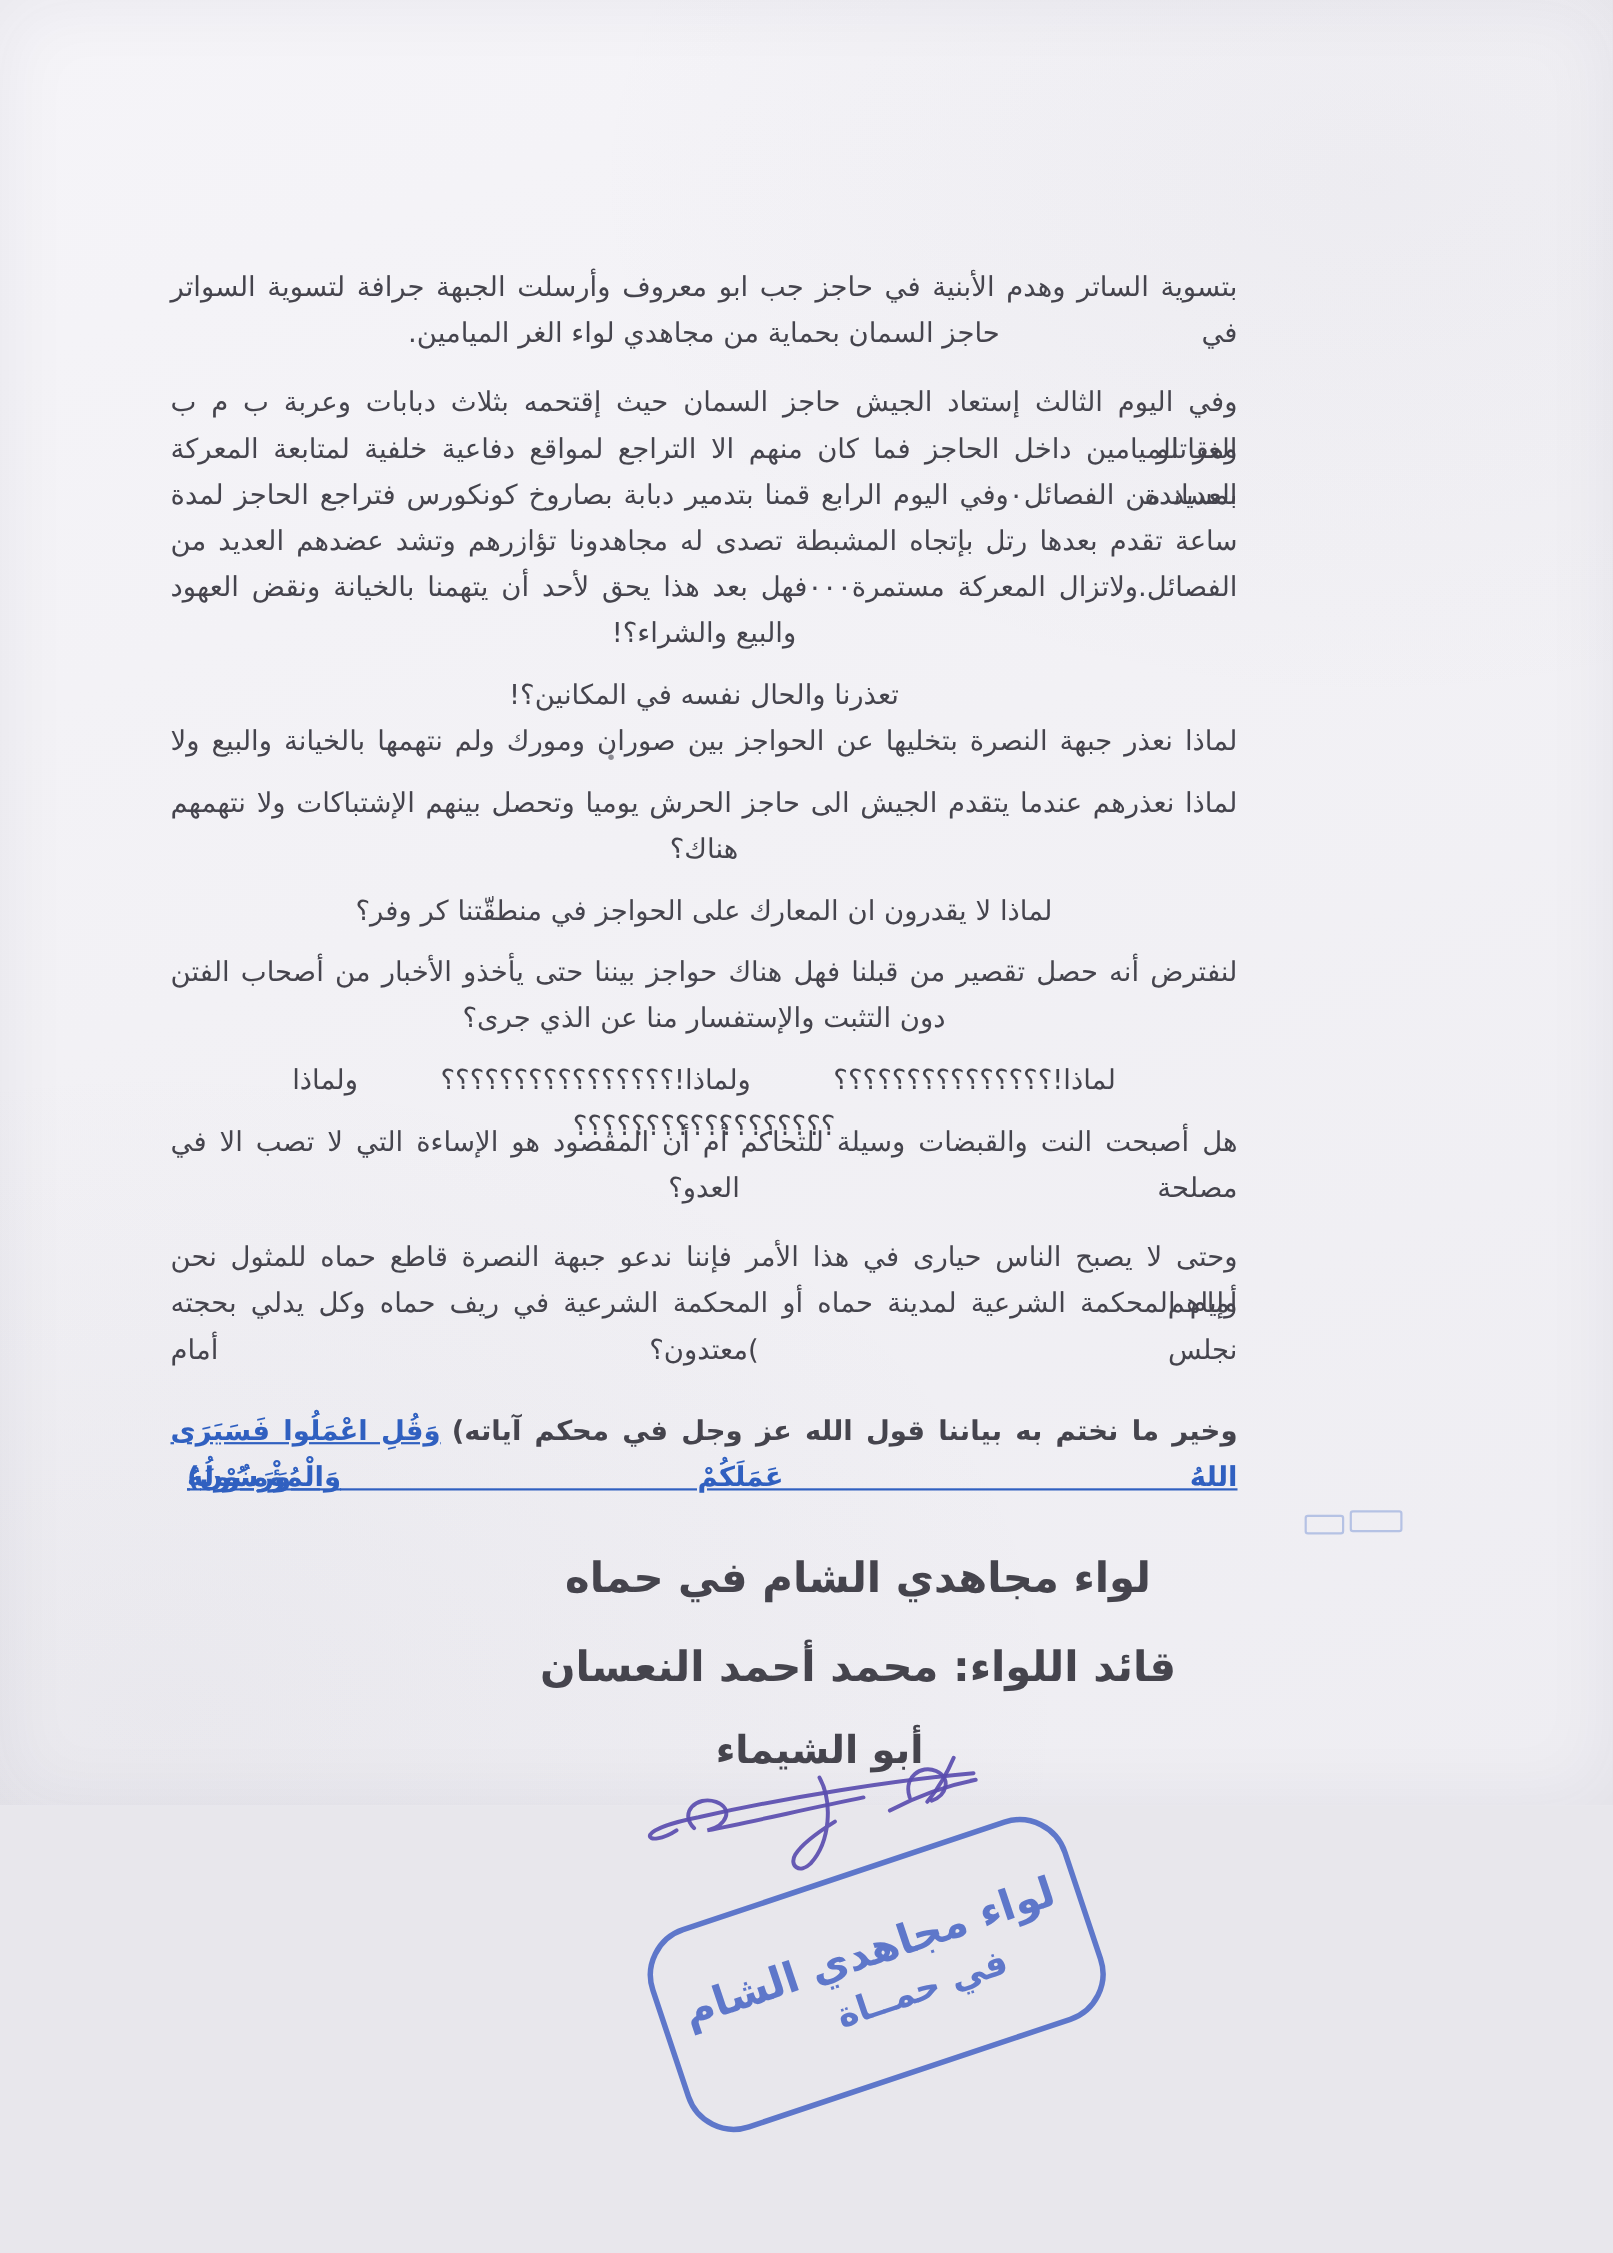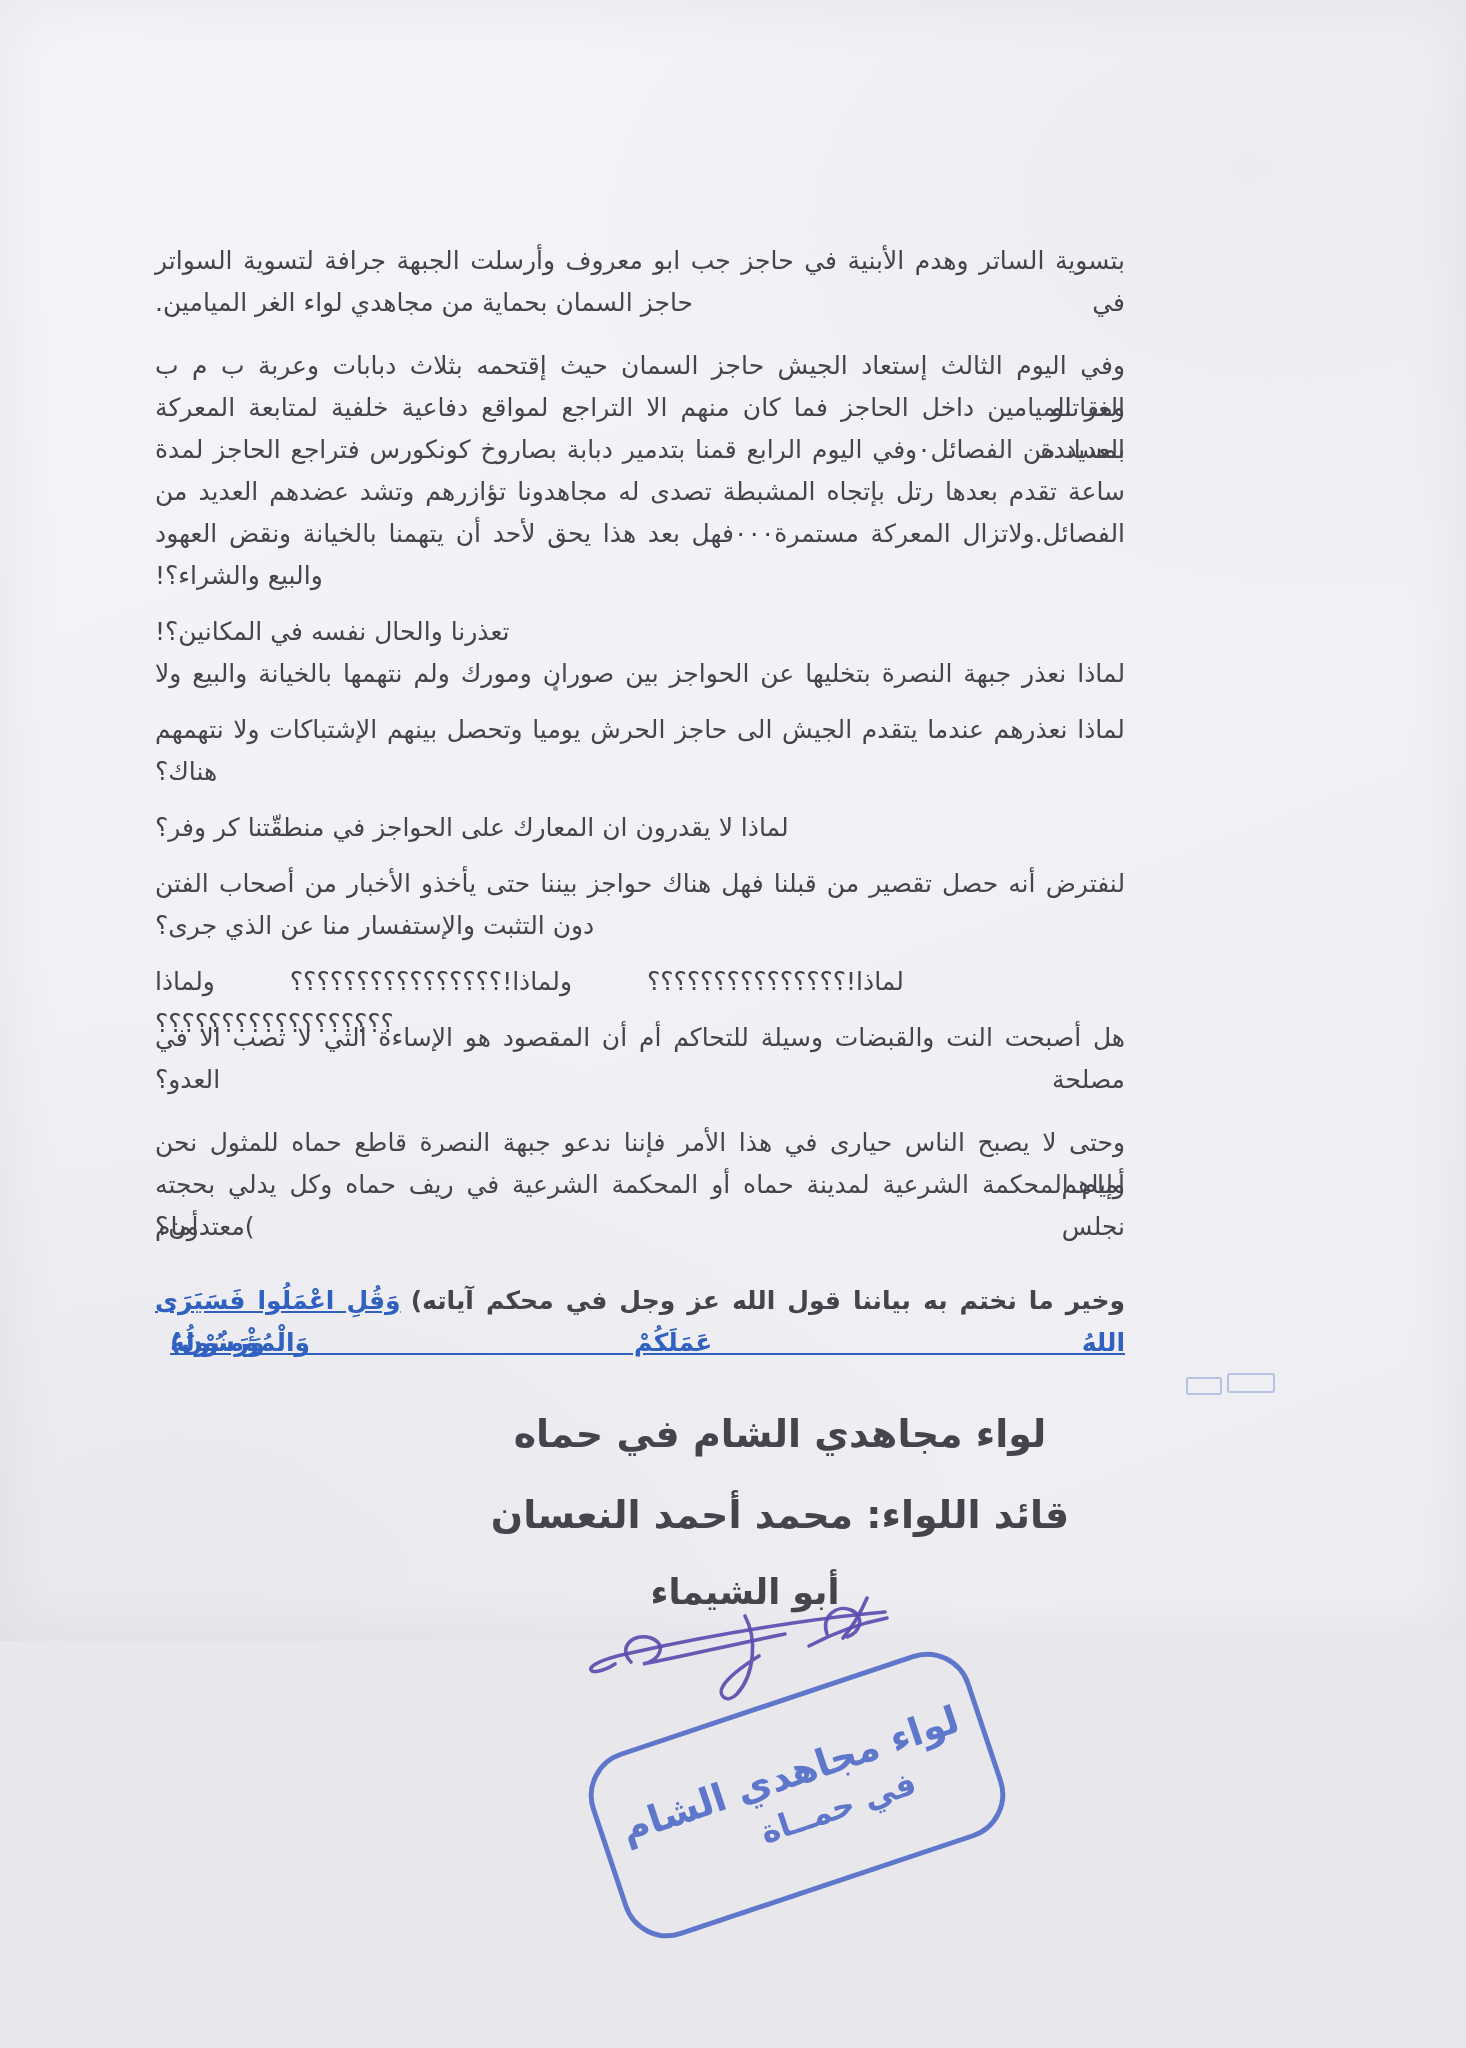--- a/index.html
+++ b/index.html
@@ -22,21 +22,21 @@
     position:absolute;left:155px;top:240px;width:970px;
     direction:rtl;
     color:var(--ink,#45444d);
     font-size:25px;
   }
   .para{margin:0 0 14px 0;}
   .para.gap-lg{margin-bottom:21px;}
   .para.gap-xl{margin-bottom:32px;}
   .line{height:42px;line-height:42px;}
   .line.j{text-align:justify;text-align-last:justify;}
-  .line.r{text-align:left;}
+  .line.r{text-align:center;}
   .line.l{text-align:left;}
   .closing .intro{font-weight:bold;}
   .verse{
     color:var(--verse_blue,#3060c0);
     font-weight:bold;
     text-decoration:underline;
     margin-right:10px;
     margin-left:15px;
   }
   .verse.no-gap{margin-right:0;}

